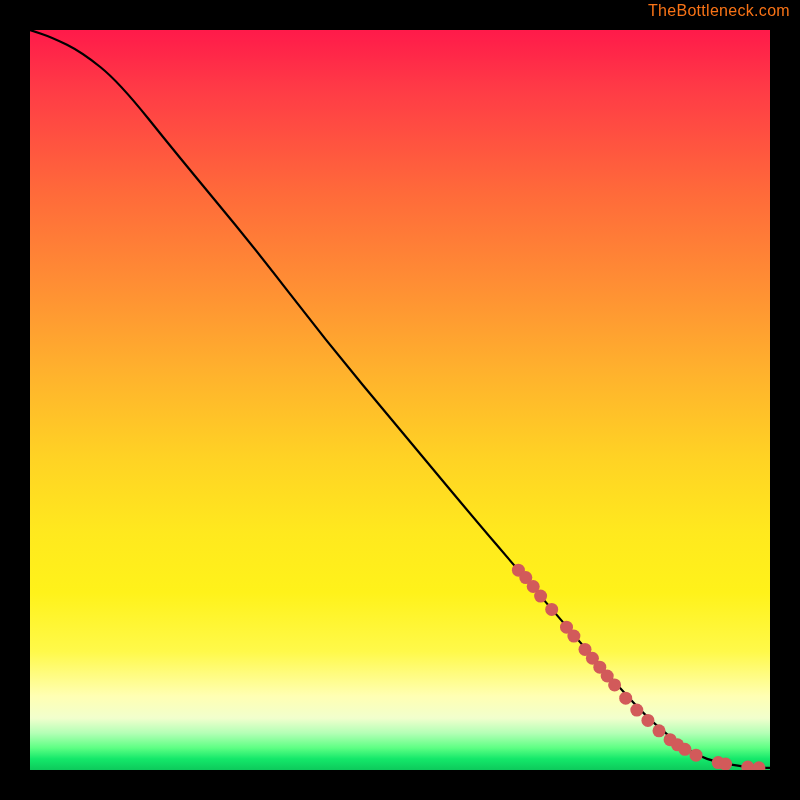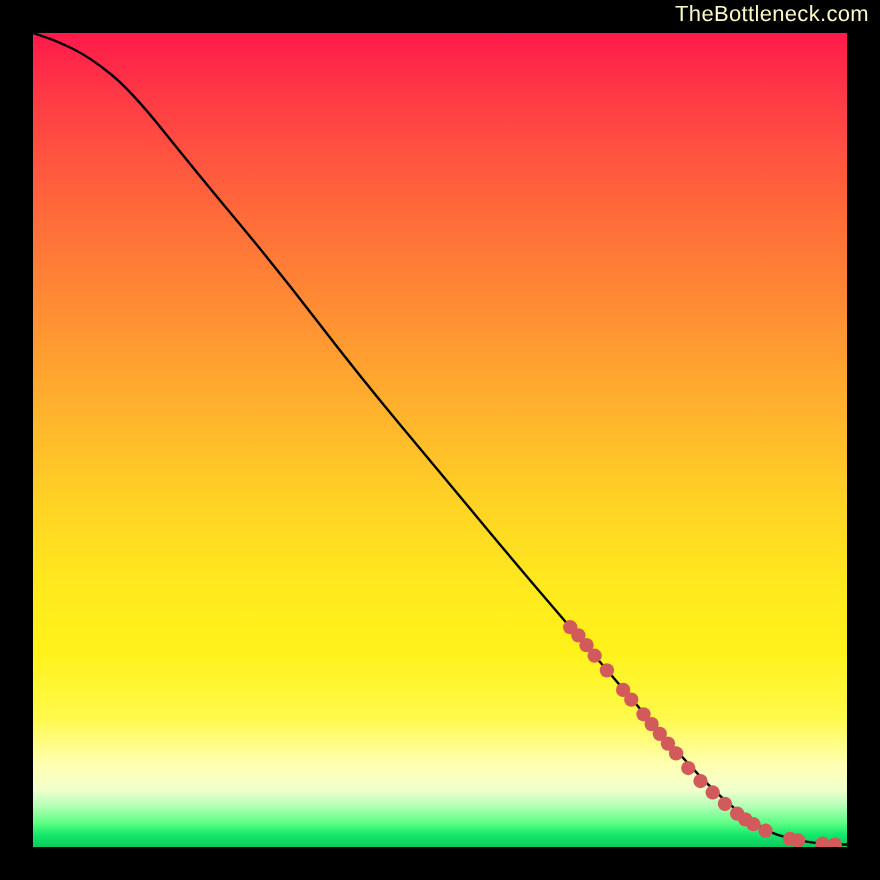--- a/index.html
+++ b/index.html
@@ -14,22 +14,22 @@
   .frame {
     position: relative;
     width: 800px;
     height: 800px;
     background: #000;
   }
   .attribution {
     position: absolute;
     top: 2px;
     right: 10px;
-    color: #fef9c3;
-    font-size: 20px;
+    color: #f97316;
+    font-size: 16px;
     letter-spacing: 0.3px;
   }
   .plot {
     position: absolute;
     left: 30px;
     top: 30px;
     width: 740px;
     height: 740px;
     
     background: linear-gradient(

